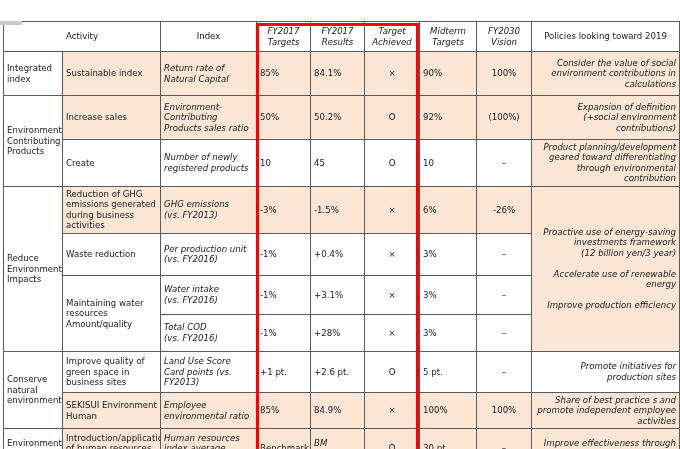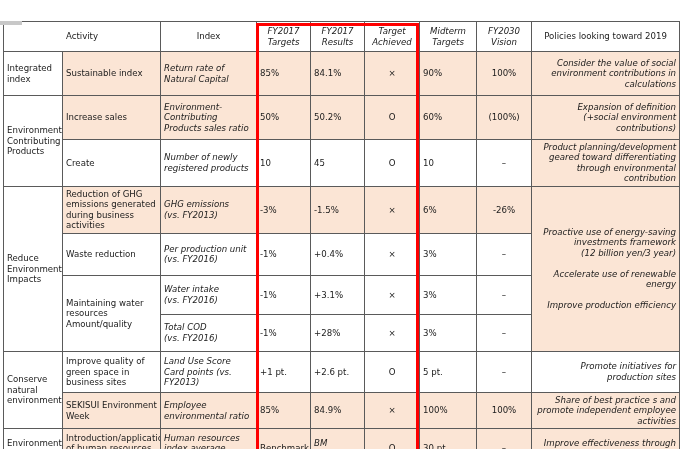--- a/index.html
+++ b/index.html
@@ -130,21 +130,21 @@
       <td class="shade policy pwrap">Consider the value of social environment contributions in calculations</td>
     </tr>
 
     <tr style="height:44px">
       <td class="group l" rowspan="2">Environment-Contributing Products</td>
       <td class="shade l">Increase sales</td>
       <td class="shade l pwrap">Environment-Contributing Products sales ratio</td>
       <td class="shade num">50%</td>
       <td class="shade num">50.2%</td>
       <td class="shade mark">O</td>
-      <td class="shade num">60%</td>
+      <td class="shade num">92%</td>
       <td class="shade numlite">(100%)</td>
       <td class="shade policy pwrap">Expansion of definition
 (+social environment contributions)</td>
     </tr>
 
     <tr style="height:41px">
       <td class="plain l">Create</td>
       <td class="plain l pwrap">Number of newly registered products</td>
       <td class="plain num">10</td>
       <td class="plain num">45</td>
@@ -210,21 +210,21 @@
       <td class="plain l pwrap">Land Use Score Card points (vs. FY2013)</td>
       <td class="plain num">+1 pt.</td>
       <td class="plain num">+2.6 pt.</td>
       <td class="plain mark">O</td>
       <td class="plain num">5 pt.</td>
       <td class="plain numlite">–</td>
       <td class="plain policy pwrap">Promote initiatives for production sites</td>
     </tr>
 
     <tr style="height:35px">
-      <td class="shade l">SEKISUI Environment Week</td>
+      <td class="shade l">SEKISUI Environment Human</td>
       <td class="shade l pwrap">Employee environmental ratio</td>
       <td class="shade num">85%</td>
       <td class="shade num">84.9%</td>
       <td class="shade mark">×</td>
       <td class="shade num">100%</td>
       <td class="shade numlite">100%</td>
       <td class="shade policy pwrap">Share of best practice s and promote  independent employee activities</td>
     </tr>
 
     <tr style="height:39px">

